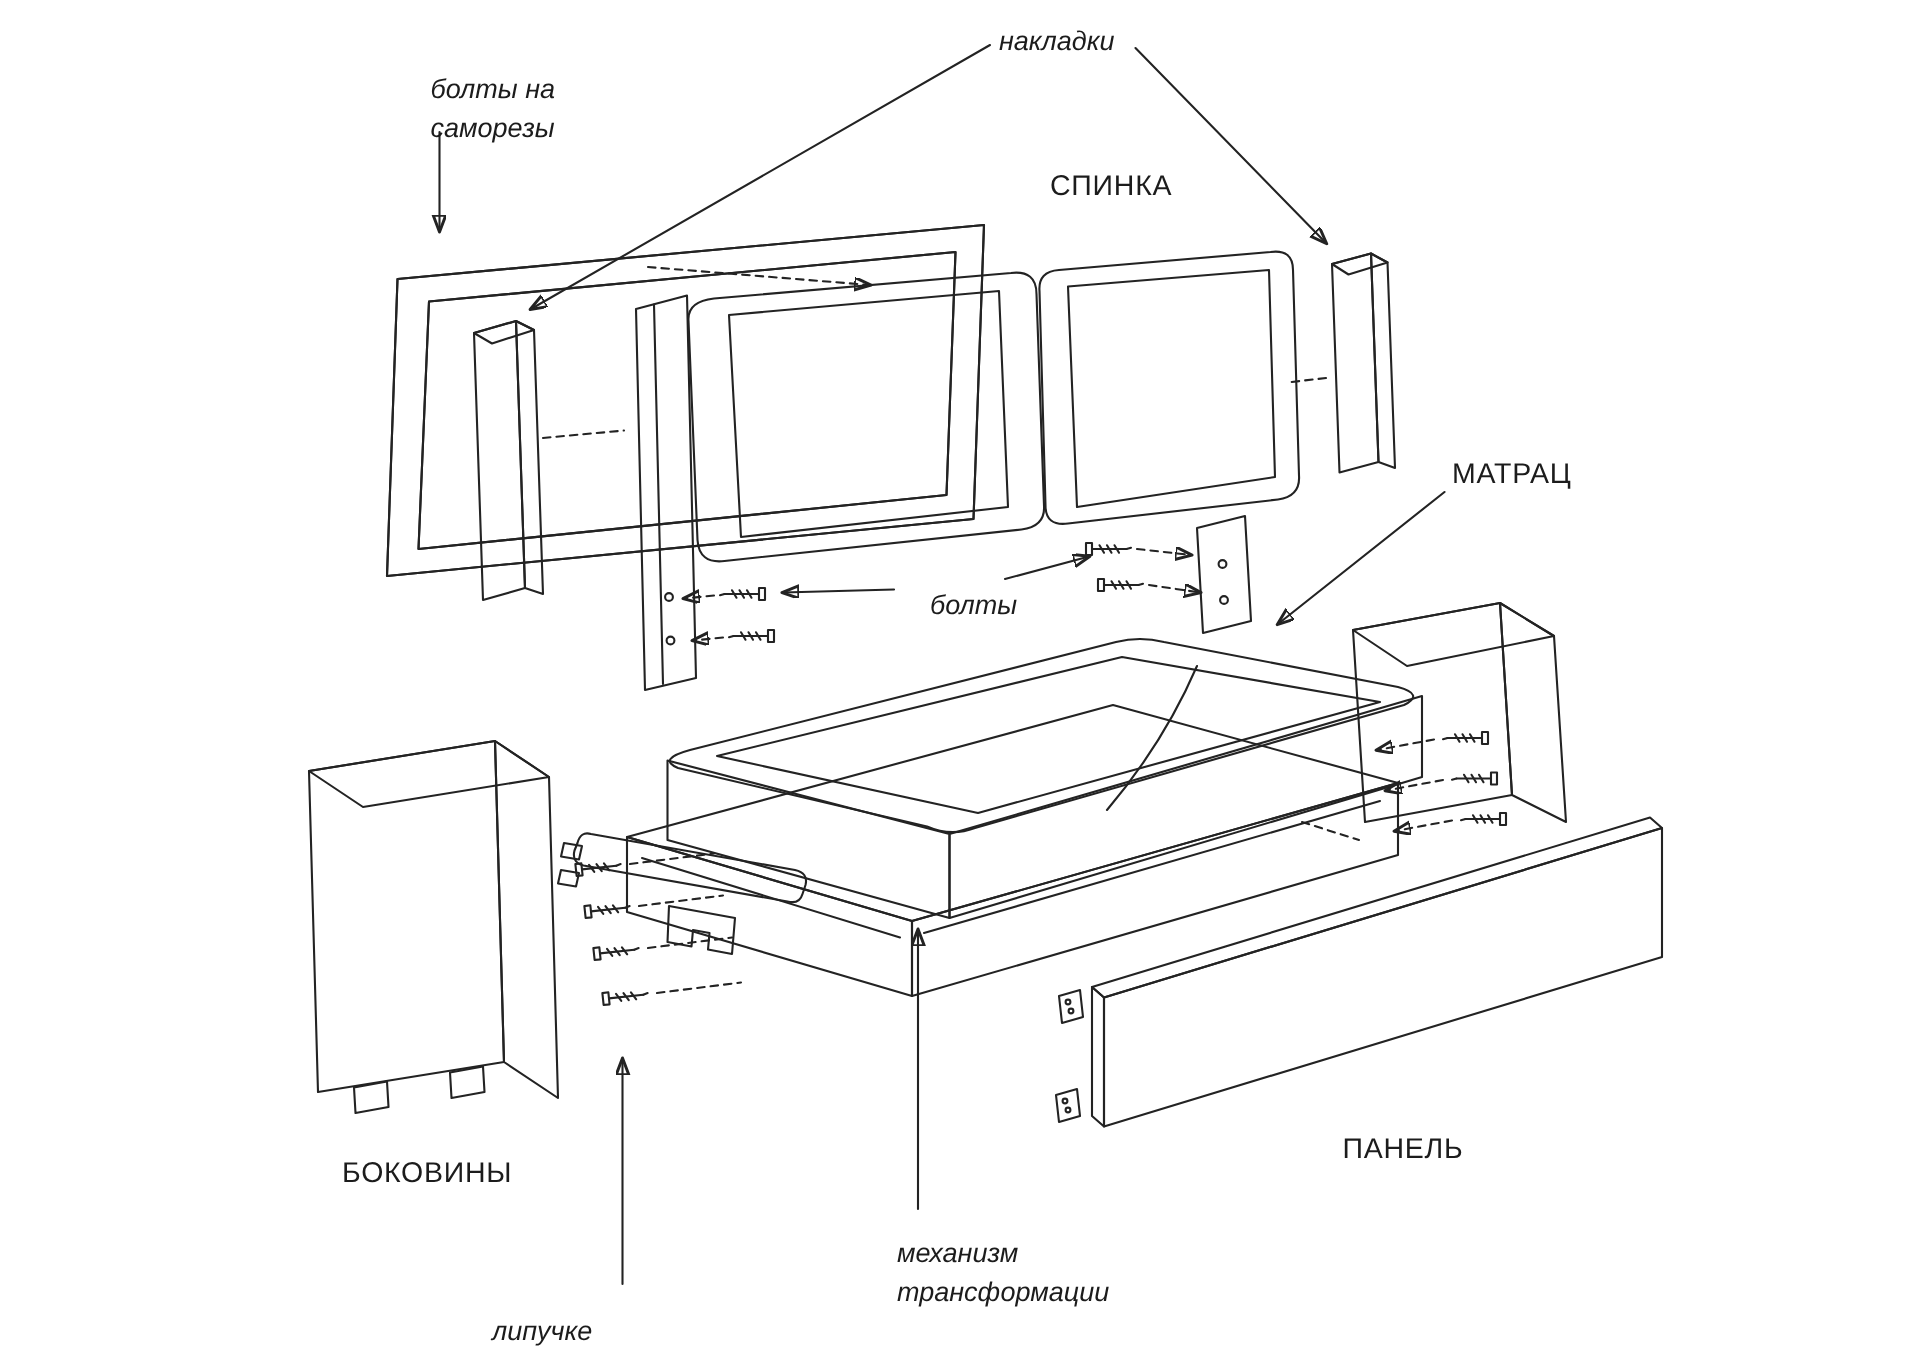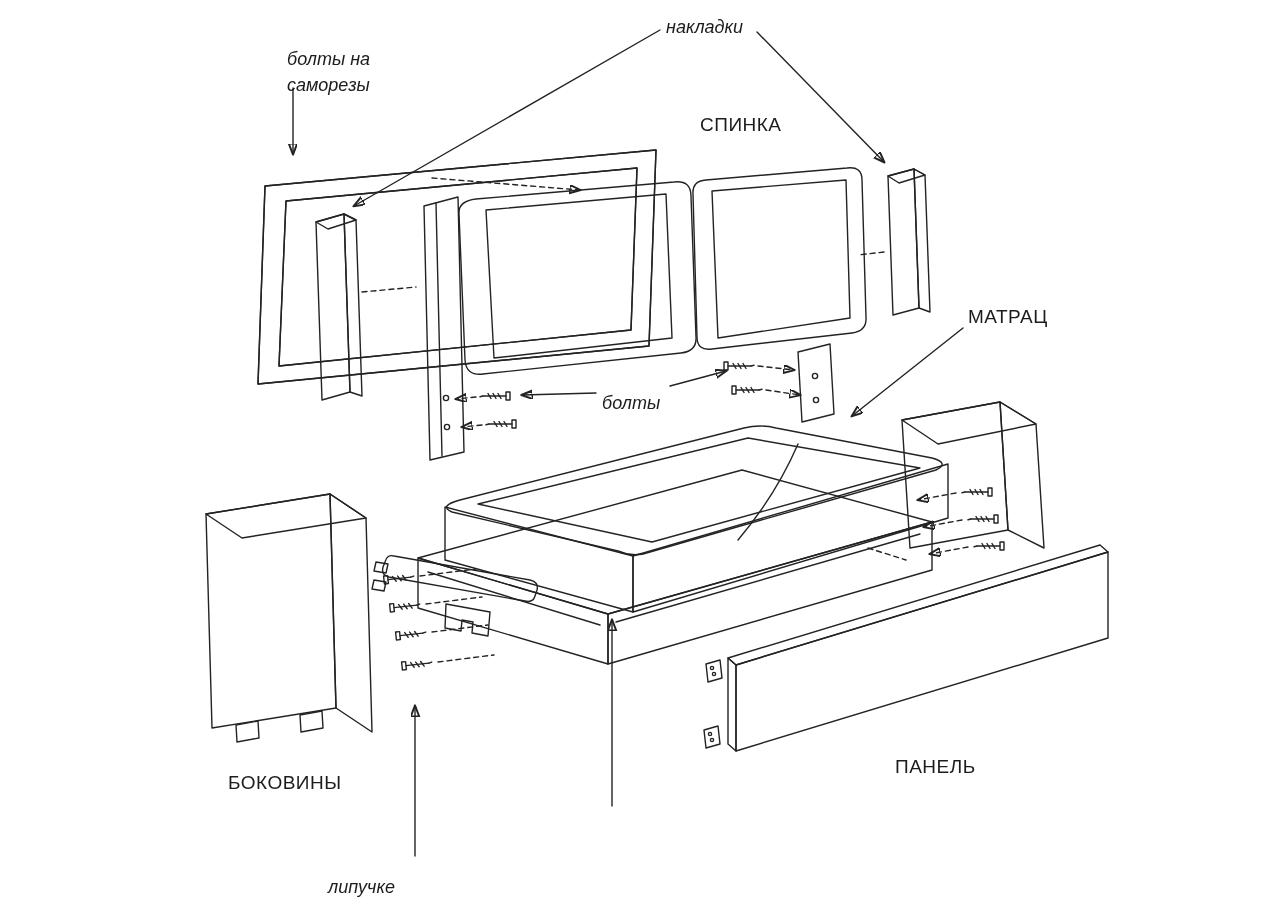--- a/index.html
+++ b/index.html
@@ -179,18 +179,22 @@
   </g>
 </svg>
 
 <div class="lbl it" style="left:287px;top:36px">
   <div>болты на</div>
   <div>саморезы</div>
 </div>
 <div class="lbl it" style="left:666px;top:4px">накладки</div>
 <div class="lbl caps" style="left:700px;top:112px">СПИНКА</div>
 <div class="lbl caps" style="left:968px;top:304px">МАТРАЦ</div>
-<div class="lbl it" style="left:602px;top:380px">болты</div>
+<div class="lbl it" style="left:620px;top:380px">болты</div>
 <div class="lbl caps" style="left:228px;top:770px">БОКОВИНЫ</div>
 <div class="lbl it" style="left:328px;top:864px">липучке</div>
+<div class="lbl it" style="left:598px;top:812px">
+  <div>механизм</div>
+  <div>трансформации</div>
+</div>
 <div class="lbl caps" style="left:895px;top:754px">ПАНЕЛЬ</div>
 
 </div>
 
 </body></html>

